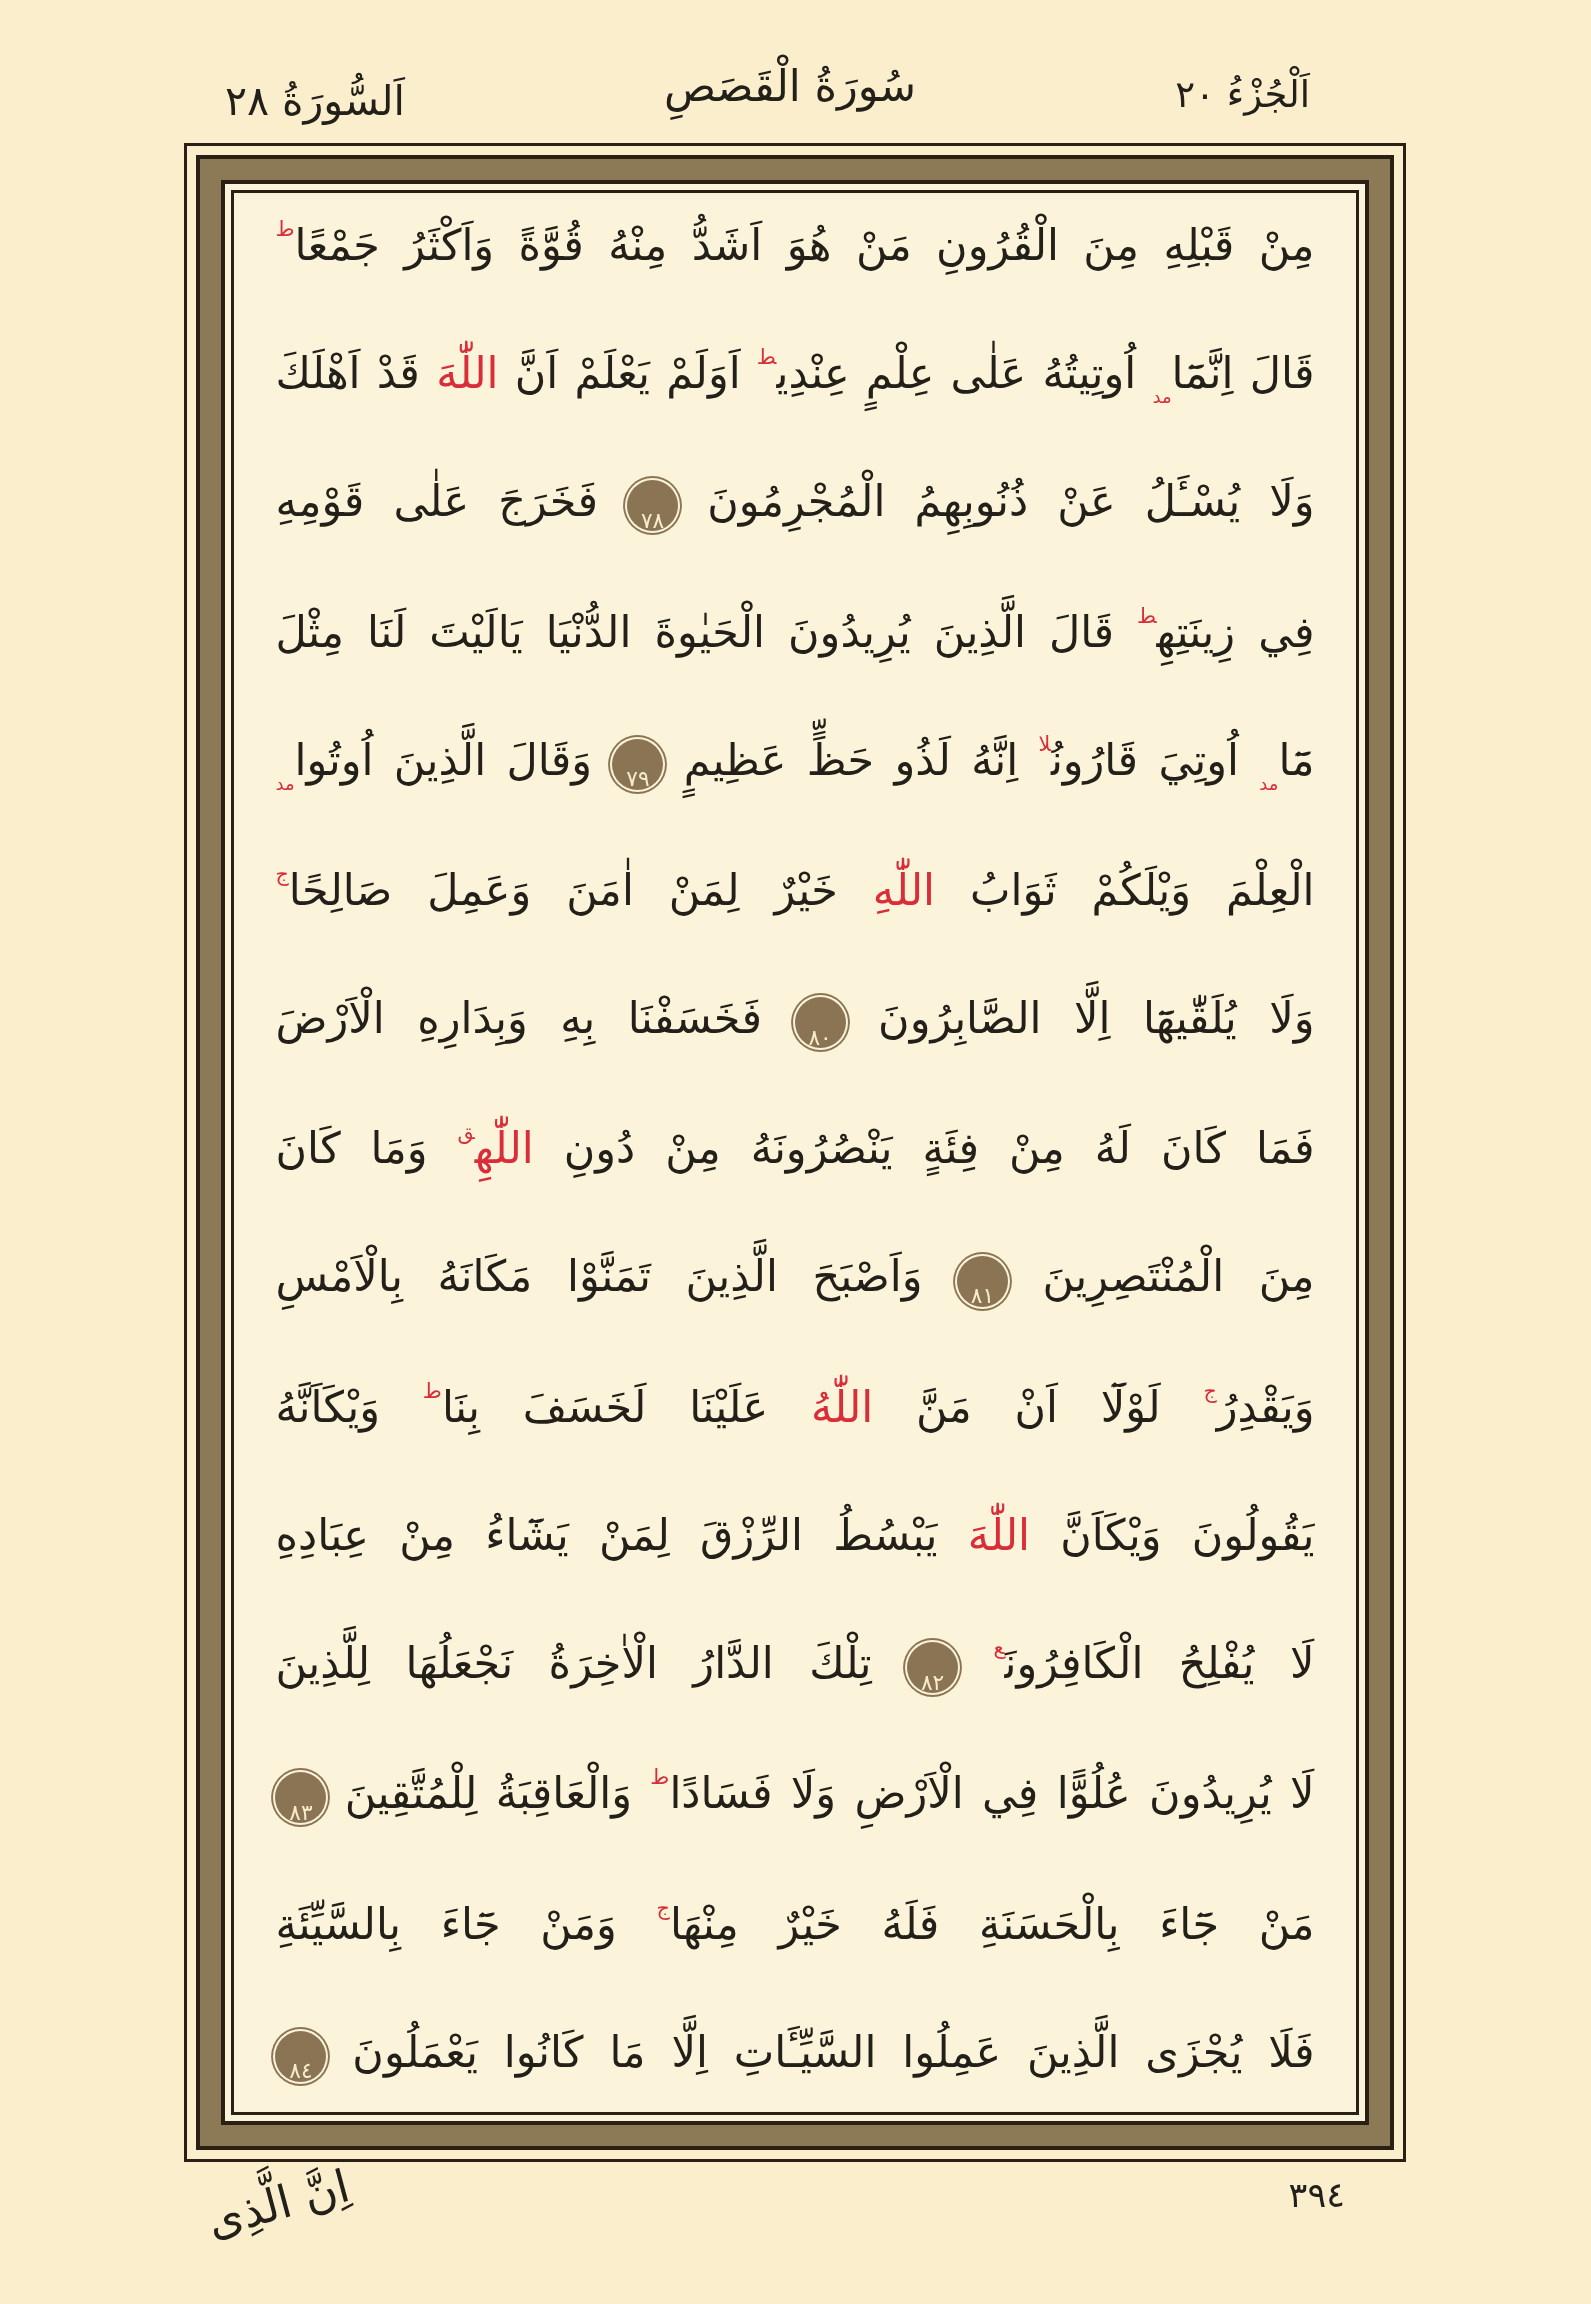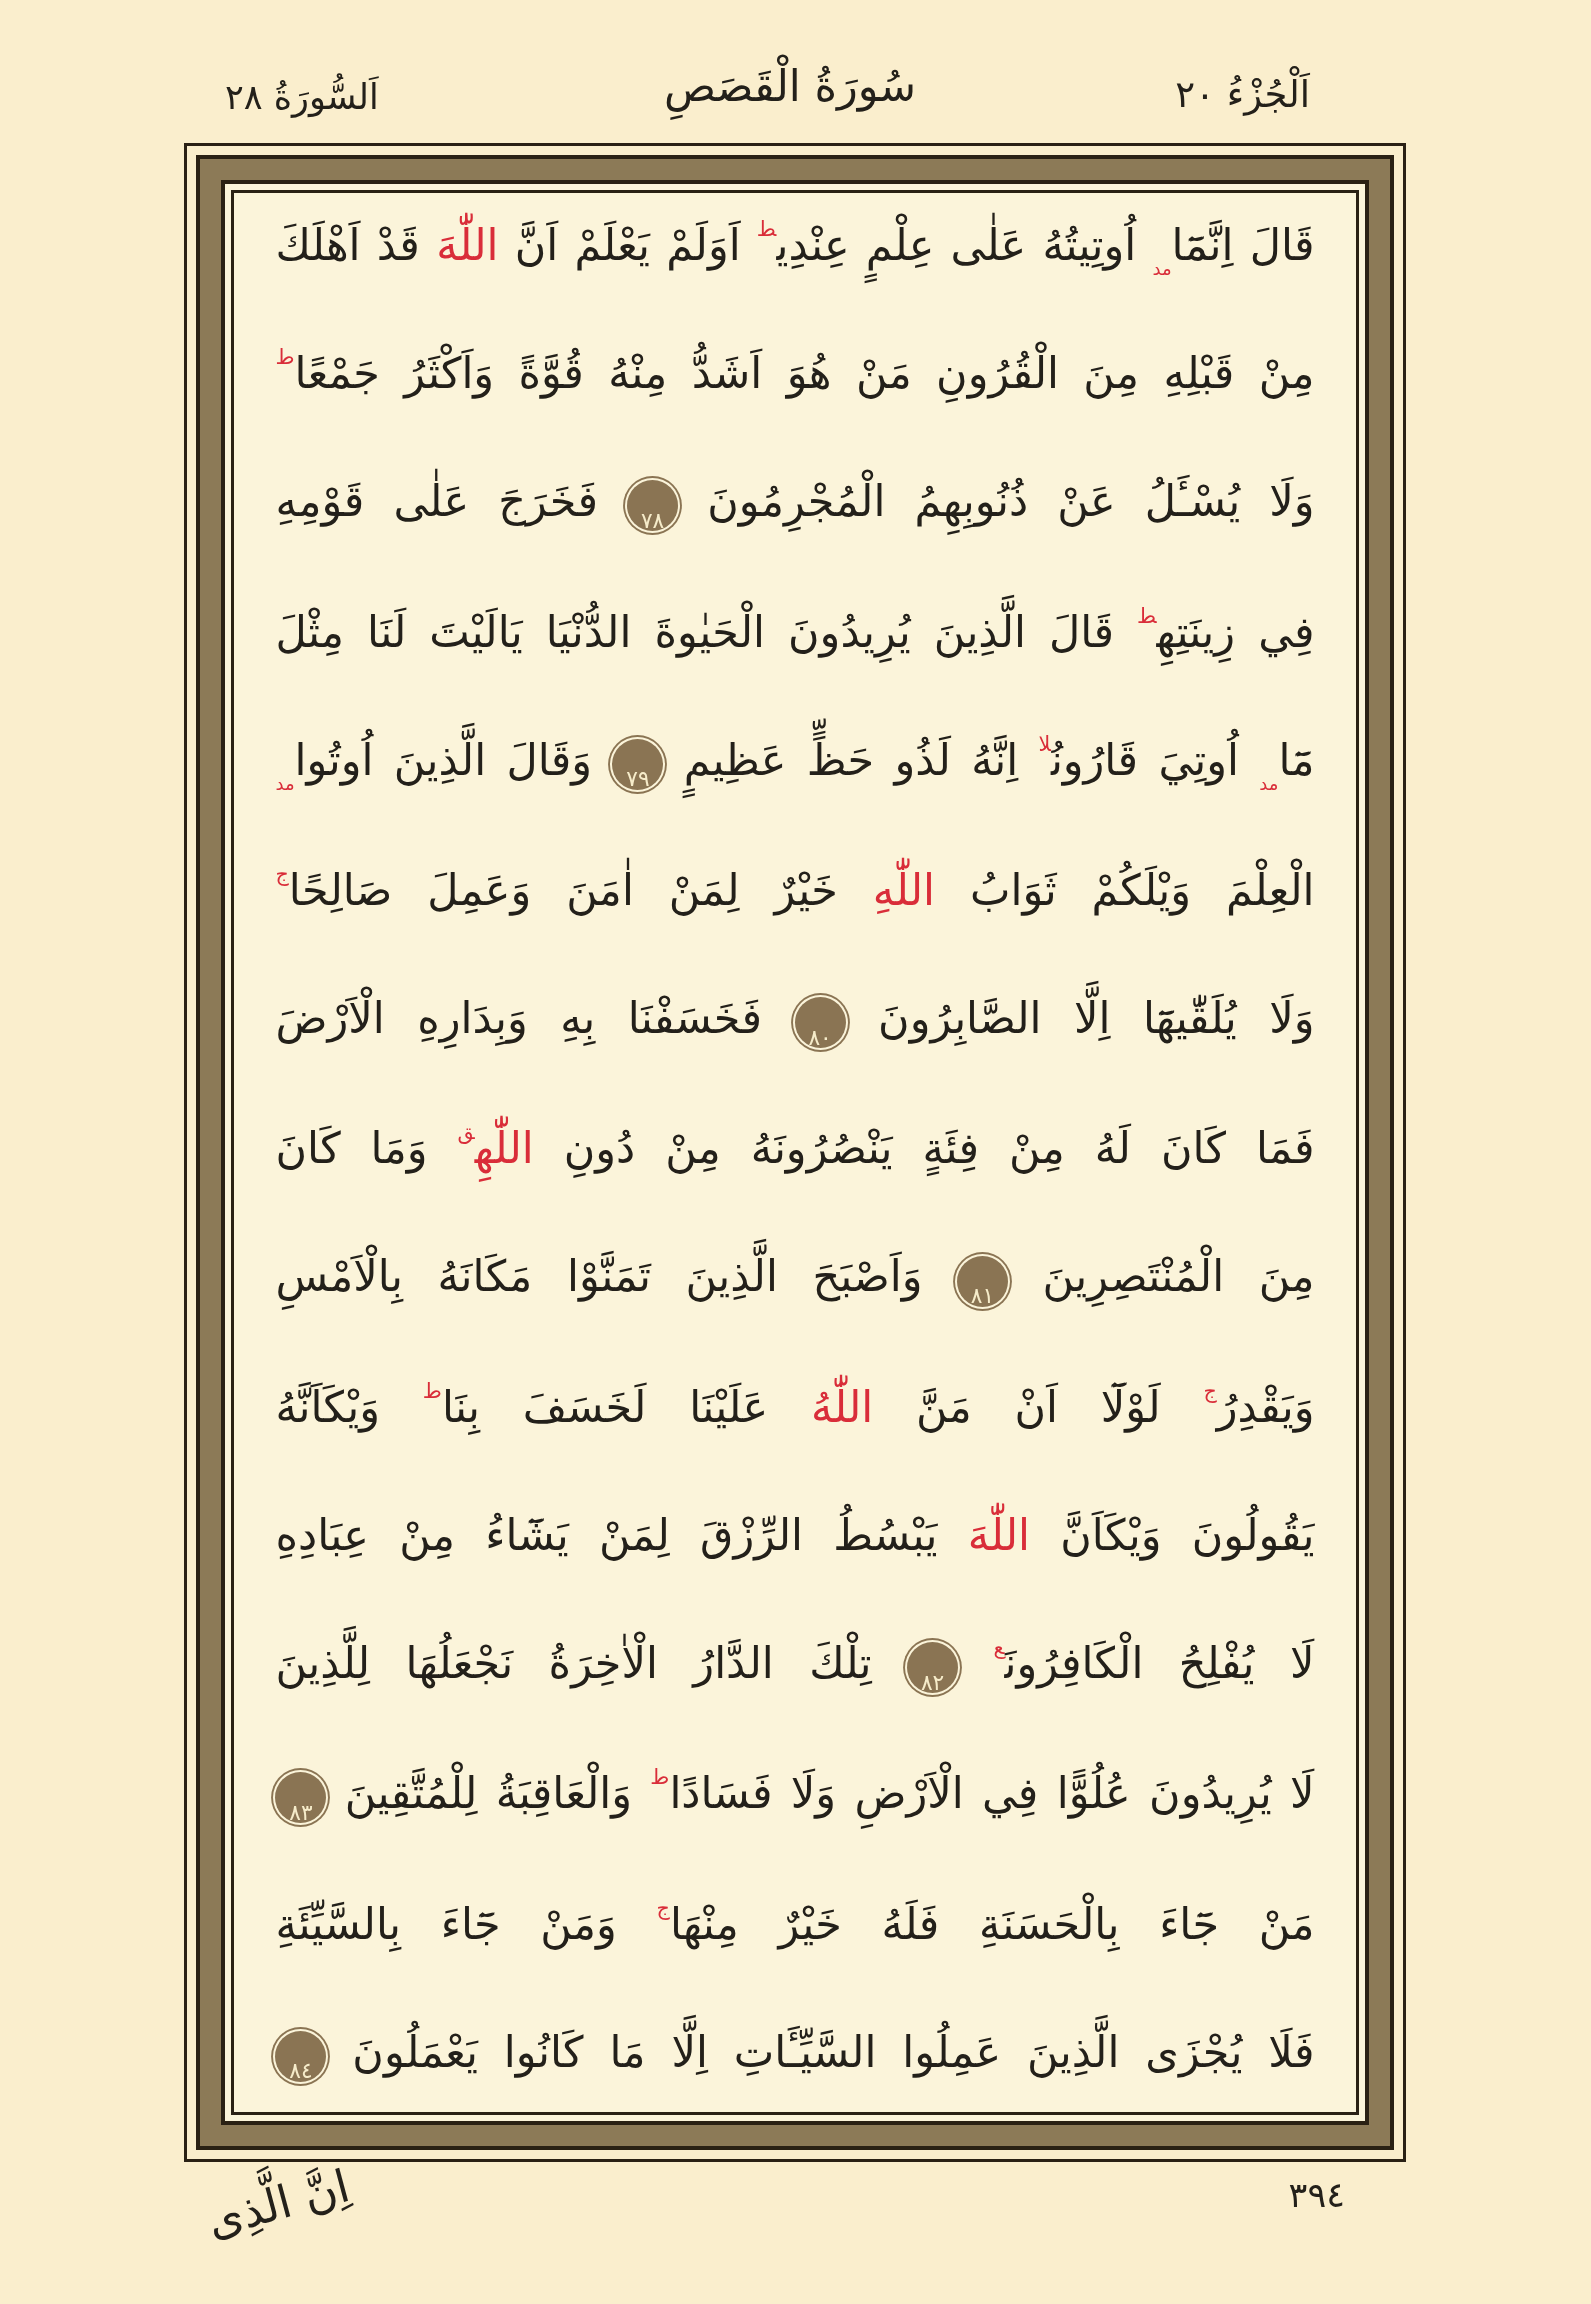--- a/index.html
+++ b/index.html
@@ -14,21 +14,21 @@
   }
   *{margin:0;padding:0;box-sizing:border-box;}
   html,body{width:1592px;background:var(--page-bg);}
   body{font-family:"DejaVu Sans", sans-serif;color:var(--ink);}
   .page{position:relative;width:1592px;height:2304px;background:var(--page-bg);overflow:hidden;}
 
   
   .hdr{position:absolute;color:var(--ink);direction:rtl;white-space:nowrap;}
   .hdr-juz{top:73px;right:282px;font-size:37px;margin-left:30px;}
   .hdr-title{top:61px;left:0;right:12px;text-align:center;font-size:43px;}
-  .hdr-surah{top:77px;left:225px;font-size:35px;}
+  .hdr-surah{top:77px;left:225px;font-size:41px;}
 
   
   .frame{position:absolute;left:184px;top:143px;width:1222px;height:2019px;}
   .f1{width:100%;height:100%;border:3.9px solid var(--line);background:var(--page-bg);padding:8.9px;}
   .f2{width:100%;height:100%;border:4.9px solid var(--line);background:var(--band);padding:20.7px;}
   .f3{width:100%;height:100%;border:4.9px solid var(--line);background:var(--panel-bg);padding:6.9px;}
   .f4{width:100%;height:100%;border:3px solid var(--line);background:var(--panel-bg);
       padding:25.6px 41px 29.6px 41px;display:flex;flex-direction:column;justify-content:space-between;}
 
   
@@ -69,22 +69,22 @@
 
   <div class="hdr hdr-juz">اَلْجُزْءُ ٢٠</div>
   <div class="hdr hdr-title">سُورَةُ الْقَصَصِ</div>
   <div class="hdr hdr-surah">اَلسُّورَةُ ٢٨</div>
 
   <div class="frame">
     <div class="f1">
       <div class="f2">
         <div class="f3">
           <div class="f4">
+              <div class="qline"><span class="seg">مِنْ قَبْلِهِ مِنَ الْقُرُونِ مَنْ هُوَ اَشَدُّ مِنْهُ قُوَّةً وَاَكْثَرُ جَمْعًا</span><span class="seg red sup">ط</span></div>
               <div class="qline"><span class="seg">قَالَ اِنَّمَٓا</span><span class="seg red sub">مد</span><span class="seg"> اُوتِيتُهُ عَلٰى عِلْمٍ عِنْدِي</span><span class="seg red sup">ط</span><span class="seg"> اَوَلَمْ يَعْلَمْ اَنَّ </span><span class="seg red">اللّٰهَ</span><span class="seg"> قَدْ اَهْلَكَ</span></div>
-              <div class="qline"><span class="seg">مِنْ قَبْلِهِ مِنَ الْقُرُونِ مَنْ هُوَ اَشَدُّ مِنْهُ قُوَّةً وَاَكْثَرُ جَمْعًا</span><span class="seg red sup">ط</span></div>
               <div class="qline"><span class="seg">وَلَا يُسْـَٔلُ عَنْ ذُنُوبِهِمُ الْمُجْرِمُونَ </span><span class="rosette">
                   <span class="rosette-num">٧٨</span>
                 </span><span class="seg"> فَخَرَجَ عَلٰى قَوْمِهِ</span></div>
               <div class="qline"><span class="seg">فِي زِينَتِهِ</span><span class="seg red sup">ط</span><span class="seg"> قَالَ الَّذِينَ يُرِيدُونَ الْحَيٰوةَ الدُّنْيَا يَالَيْتَ لَنَا مِثْلَ</span></div>
               <div class="qline"><span class="seg">مَٓا</span><span class="seg red sub">مد</span><span class="seg"> اُوتِيَ قَارُونُ</span><span class="seg red sup">لا</span><span class="seg"> اِنَّهُ لَذُو حَظٍّ عَظِيمٍ </span><span class="rosette">
                   <span class="rosette-num">٧٩</span>
                 </span><span class="seg"> وَقَالَ الَّذِينَ اُوتُوا</span><span class="seg red sub">مد</span></div>
               <div class="qline"><span class="seg">الْعِلْمَ وَيْلَكُمْ ثَوَابُ </span><span class="seg red">اللّٰهِ</span><span class="seg"> خَيْرٌ لِمَنْ اٰمَنَ وَعَمِلَ صَالِحًا</span><span class="seg red sup">ج</span></div>
               <div class="qline"><span class="seg">وَلَا يُلَقّٰيهَٓا اِلَّا الصَّابِرُونَ </span><span class="rosette">
                   <span class="rosette-num">٨٠</span>

